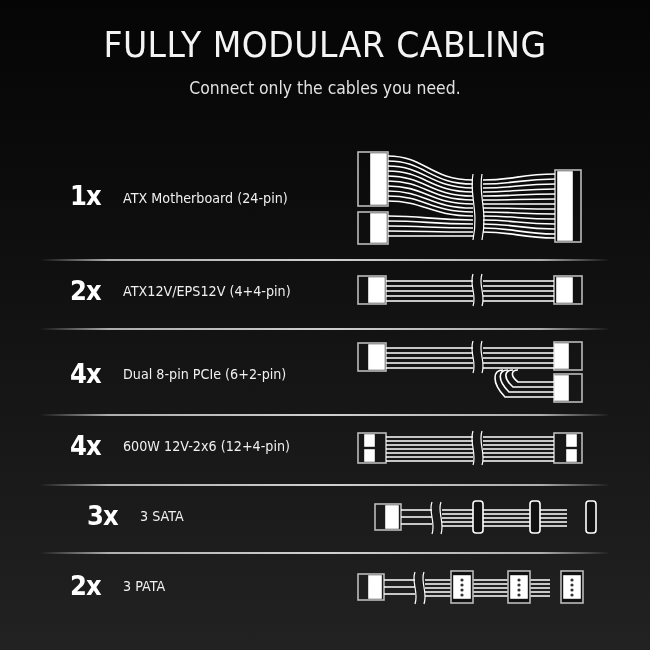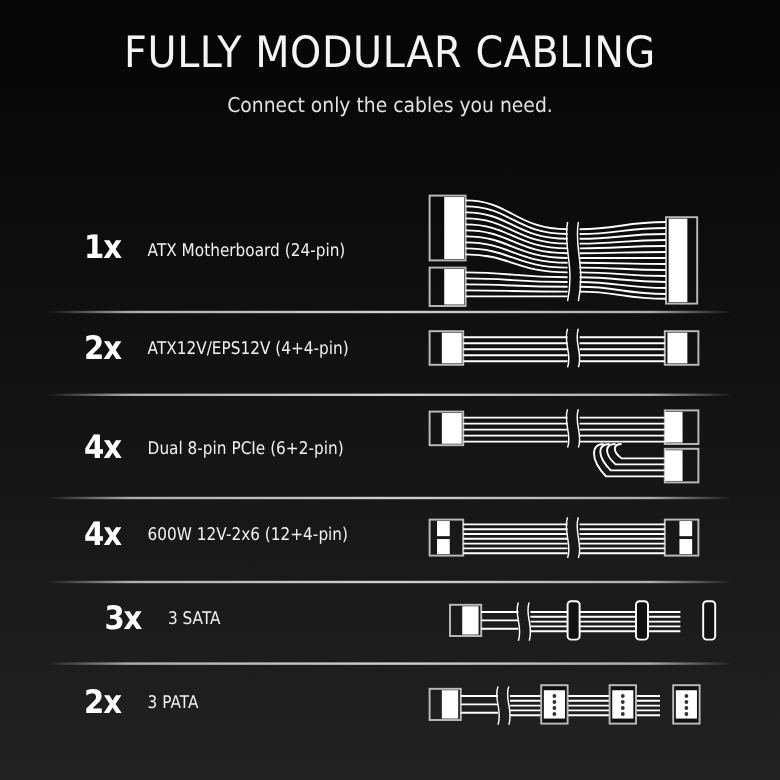--- a/index.html
+++ b/index.html
@@ -38,21 +38,21 @@
   }
   .art { position:absolute; left:355px; }
   svg { display:block; }
 </style>
 </head>
 <body>
 
 <div class="title">FULLY MODULAR CABLING</div>
 <div class="subtitle">Connect only the cables you need.</div>
 
-<div class="row" style="top:161px;height:110px;padding-left:40px;">
+<div class="row" style="top:150px;height:110px;padding-left:40px;">
   <div class="qty" style="top:30px;">1x</div>
   <div class="label" style="top:40px;">ATX Motherboard (24-pin)</div>
   <div class="art" style="top:0px;">
     <svg width="230" height="96" viewBox="0 0 230 96">
       <g fill="none" stroke="#fff" stroke-width="1.6">
 
         <rect x="3" y="2" width="30" height="54" stroke="#bbb"></rect>
         <rect x="16" y="4" width="15" height="50" fill="#fff"></rect>
 
         <rect x="3" y="62" width="30" height="32" stroke="#bbb"></rect>

